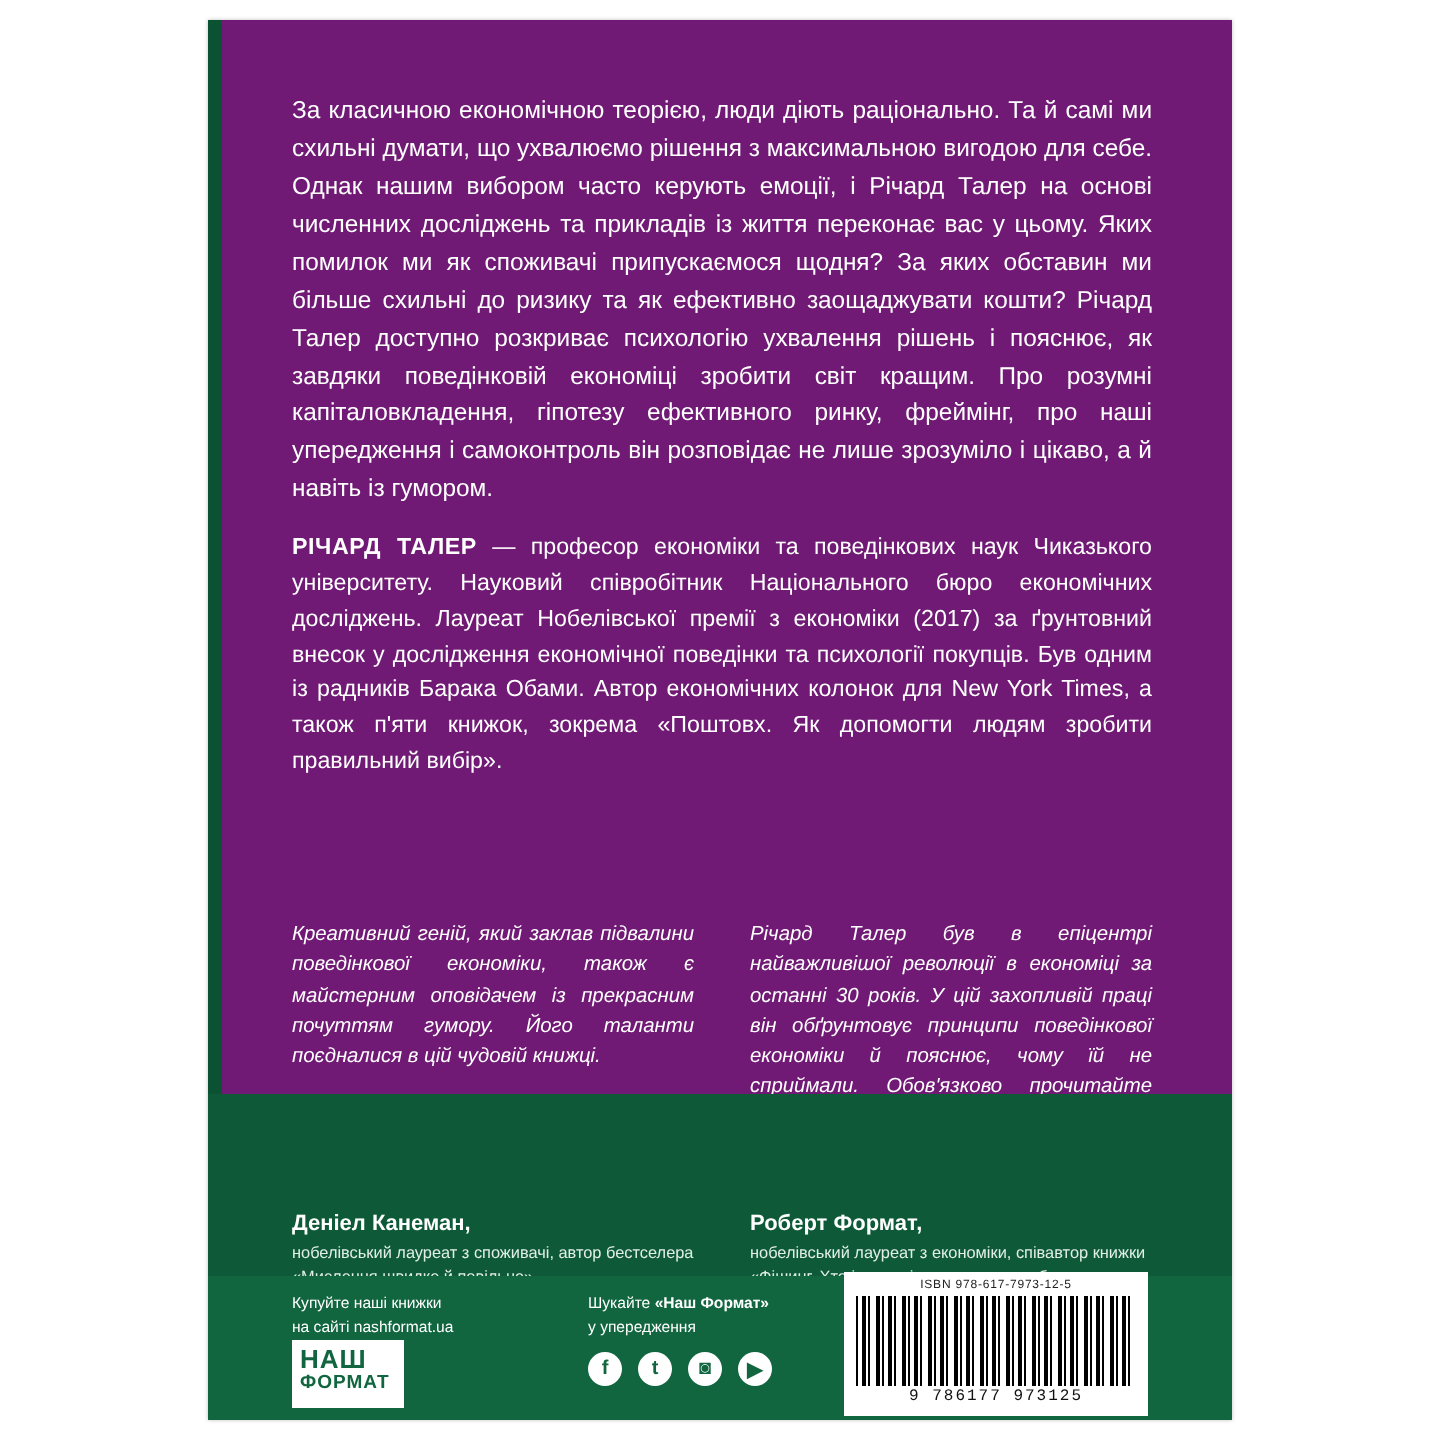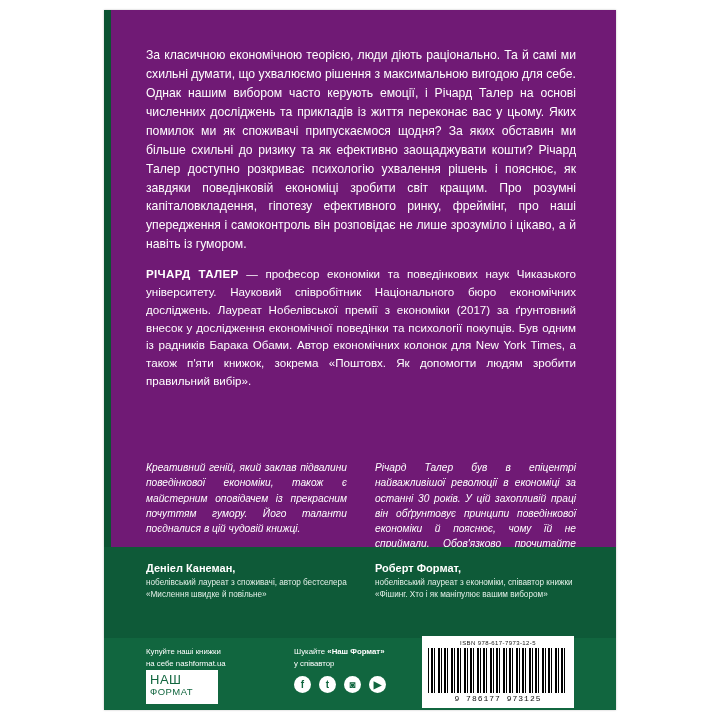--- a/index.html
+++ b/index.html
@@ -97,20 +97,21 @@
     position: absolute;
     left: 42px;
     top: 552px;
     width: 430px;
     display: flex;
     gap: 28px;
   }
   .endorser {
     width: 201px;
     color: #ffffff;
+    margin-top: 44px;
   }
   .endorser-name {
     font-size: 11px;
     font-weight: bold;
     margin-bottom: 3px;
   }
   .endorser-desc {
     font-size: 8.2px;
     line-height: 1.45;
     color: #e2efe7;
@@ -136,25 +137,25 @@
     font-size: 7.8px;
     line-height: 1.5;
   }
   .foot-col.c1 { left: 0; top: 0; width: 120px; }
   .foot-col.c2 { left: 148px; top: 0; width: 140px; }
   .foot-strong { font-weight: bold; }
   .logo {
     position: absolute;
     left: 0;
     top: 24px;
-    width: 72px;
+    width: 56px;
     height: 34px;
     background: #ffffff;
     color: #11663f;
-    font-weight: normal;
+    font-weight: bold;
     font-size: 11px;
     line-height: 1.05;
     padding: 3px 4px;
     box-sizing: border-box;
     letter-spacing: 0.5px;
   }
   .logo .l1 { display: block; font-size: 13px; }
   .logo .l2 { display: block; font-size: 9.5px; }
   .socials {
     position: absolute;
@@ -239,25 +240,25 @@
         <div class="endorser">
           <div class="endorser-name">Роберт Формат,</div>
           <div class="endorser-desc">нобелівський лауреат з економіки, співавтор книжки «Фішинг. Хто і як маніпулює вашим вибором»</div>
         </div>
       </div>
 
       <div class="footer-band"></div>
       <div class="footer">
         <div class="foot-col c1">
           <div>Купуйте наші книжки</div>
-          <div>на себе nashformat.ua</div>
+          <div>на сайті nashformat.ua</div>
         </div>
         <div class="foot-col c2">
           <div><span>Шукайте </span><span class="foot-strong">«Наш Формат»</span></div>
-          <div>у співавтор</div>
+          <div>у упередження</div>
         </div>
 
         <div class="logo">
           <span class="l1">НАШ</span>
           <span class="l2">ФОРМАТ</span>
         </div>
 
         <div class="socials">
           <span class="social">f</span>
           <span class="social">t</span>

